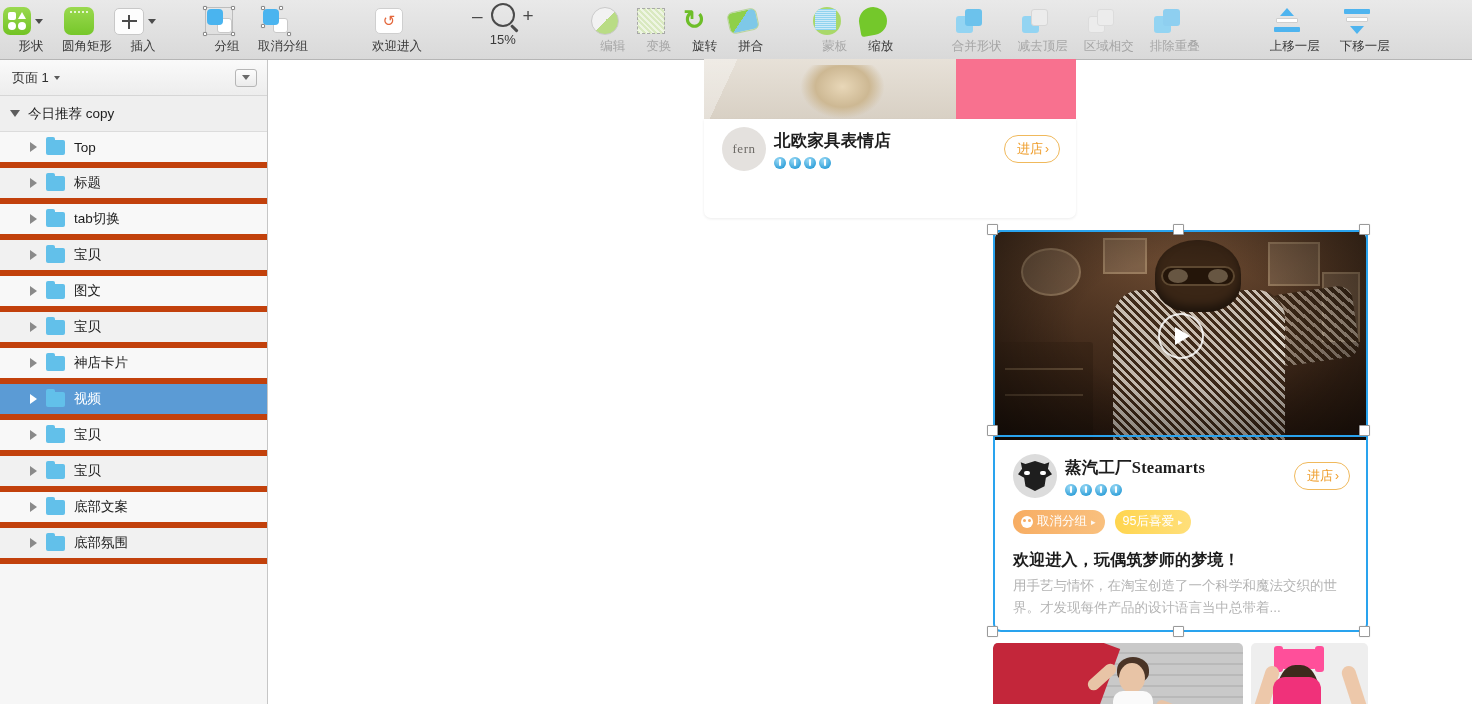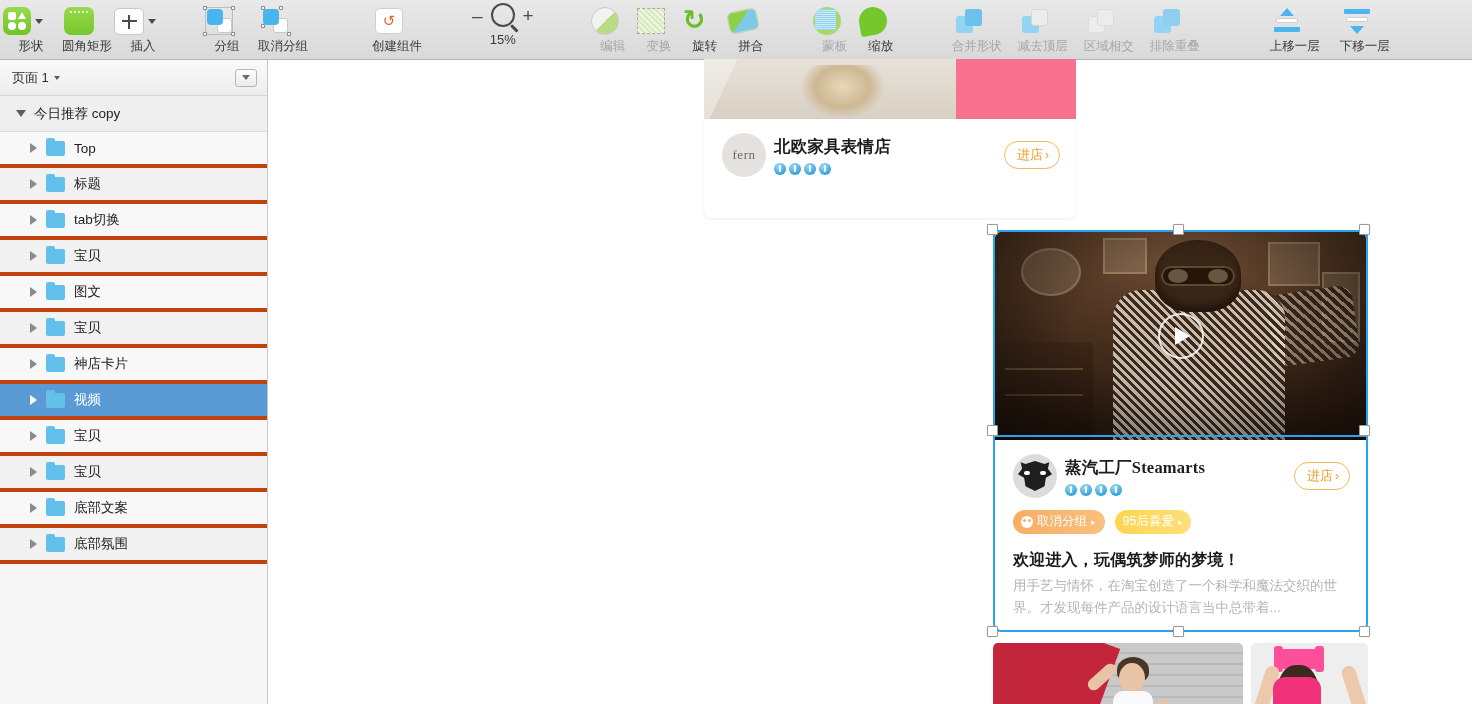--- a/index.html
+++ b/index.html
@@ -123,31 +123,31 @@
   .page-name { font-size:13px; color:#2e2e2e; display:flex; align-items:center; gap:5px; }
   .chev-sm { width:0;height:0;border-left:3.5px solid transparent;border-right:3.5px solid transparent;
     border-top:4.5px solid #5a5a5a; }
   .page-btn { width:22px; height:18px; border:1px solid #b6b6b6; border-radius:3px;
     background: linear-gradient(to bottom,#fdfdfd,#ebebeb);
     display:flex; align-items:center; justify-content:center; }
   .page-btn i { width:0;height:0;border-left:4px solid transparent;border-right:4px solid transparent;
     border-top:5px solid #6a6a6a; }
 
   .artboard-row {
-    height:36px; display:flex; align-items:center; gap:8px; padding-left:16px;
+    height:36px; display:flex; align-items:center; gap:8px; padding-left:10px;
     background:#efefef; border-bottom:1px solid #dcdcdc; font-size:13.5px; color:#222;
   }
   .tri-open { width:0;height:0;border-left:5px solid transparent;border-right:5px solid transparent;
     border-top:7px solid #5d5d5d; }
   .tri-closed { width:0;height:0;border-top:5px solid transparent;border-bottom:5px solid transparent;
     border-left:7px solid #8a8a8a; }
 
   .layer-row {
     height:36px; display:flex; align-items:center; gap:9px; padding-left:30px;
-    font-size:13.5px; color:#1c1c1c; border-bottom:4px solid #c2410c;
+    font-size:13.5px; color:#1c1c1c; border-bottom:6px solid #c2410c;
   }
   .layer-row:nth-child(even) { background:#f1f1f1; }
   .layer-row:nth-child(odd)  { background:#f8f8f8; }
   .layer-row.sel { background:#5b9bd5; color:#fff; }
   .layer-row.sel .tri-closed { border-left-color:#fff; }
   .folder {
     width:19px; height:15px; position:relative; flex:none;
     background:#62c0ea; border-radius:0 2px 2px 2px;
   }
   .folder::before { content:""; position:absolute; left:0; top:-3px; width:9px; height:3px;
@@ -167,21 +167,21 @@
     position:relative;
   }
   .top-strip .photo::after {
     content:""; position:absolute; left:38%; top:10%; width:34%; height:90%;
     background: radial-gradient(ellipse at 50% 40%, #e8d7b8 0%, #cdb893 45%, rgba(205,184,147,0) 70%);
   }
   .top-strip .pinkblk { width:120px; background:#f8718f; }
 
   .shop-card { position:absolute; left:415px; top:59px; width:372px; height:99px;
     background:#fff; border-radius:0 0 7px 7px; box-shadow:0 1px 3px rgba(0,0,0,.08); }
-  .shop-inner { display:flex; align-items:center; padding:14px 16px 0 18px; }
+  .shop-inner { display:flex; align-items:center; padding:8px 16px 0 18px; }
   .avatar { width:44px; height:44px; border-radius:50%; flex:none;
     display:flex; align-items:center; justify-content:center; }
   .avatar.fern { background:#e4e1de; color:#6d6a66; font-size:13px;
     font-family:"Liberation Serif", serif; letter-spacing:.5px; }
   .avatar.steam { background:#dcdcdc; position:relative; overflow:hidden; }
   .avatar.steam .beast {
     width:34px; height:30px; background:#1e1e1e;
     clip-path: polygon(50% 0%, 78% 10%, 92% 4%, 88% 26%, 100% 44%, 82% 56%, 78% 84%, 50% 100%, 22% 84%, 18% 56%, 0% 44%, 12% 26%, 8% 4%, 22% 10%);
     position:relative;
   }
@@ -386,21 +386,21 @@
       </div>
     </div>
 
     <div style="width:42px"></div>
 
     <div class="tb-group">
       <div class="tb-item" style="min-width:78px">
         <div class="tb-icon">
             <div class="ic-comp">↺</div>
           </div>
-        <div class="tb-label">创建组件</div>
+        <div class="tb-label">欢迎进入</div>
       </div>
     </div>
 
     <div style="width:44px"></div>
 
     <div class="zoomgrp">
       <div class="zoomrow">
         <span class="zm-minus">–</span>
         <span class="zm-glass"></span>
         <span class="zm-plus">+</span>

